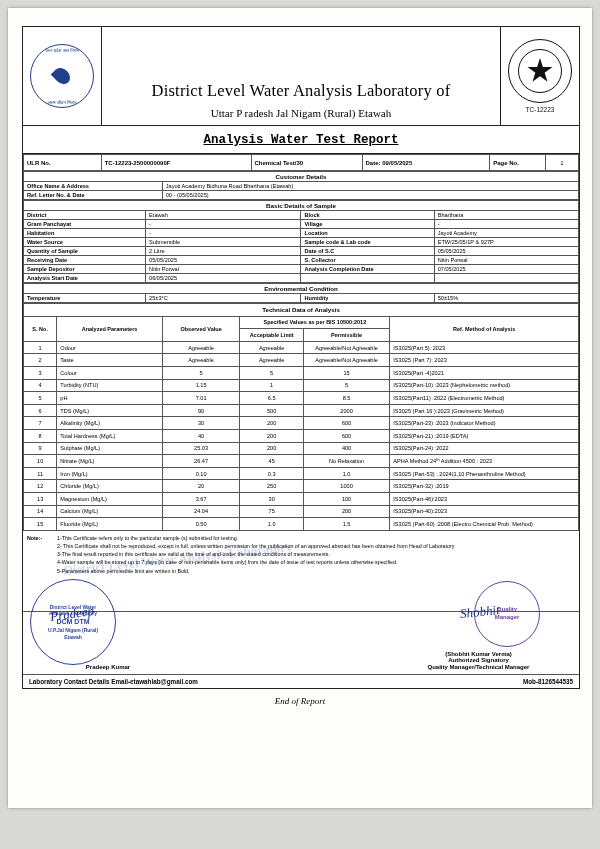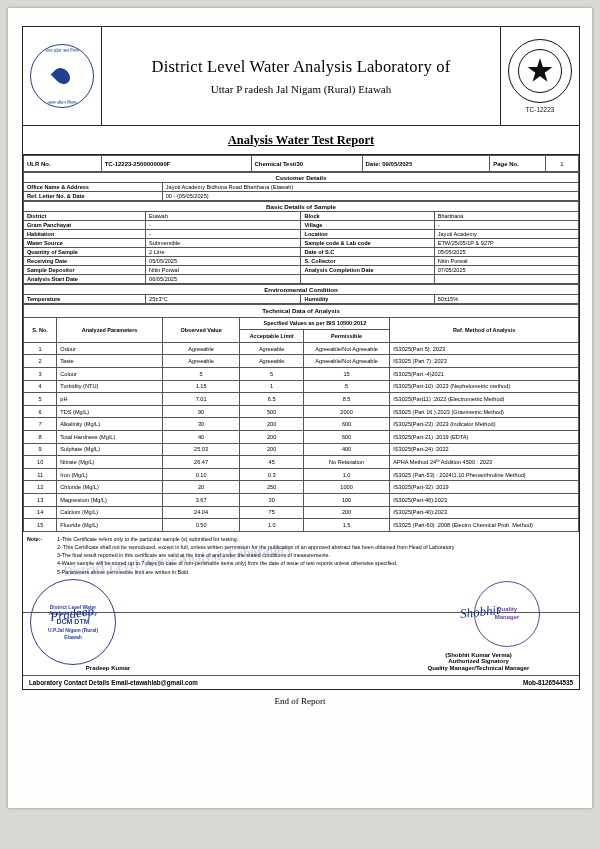--- a/index.html
+++ b/index.html
@@ -14,21 +14,21 @@
     width:584px;height:800px;
     background:#fdfdfb;
     box-shadow:0 0 3px rgba(0,0,0,.35);
   }
   .sheet{
     position:absolute;left:14px;top:18px;width:556px;
     border:1.2px solid #222;
     background:#fff;
   }
   
-  .hdr{display:flex;align-items:center;border-bottom:1.2px solid #222;height:98px;gap:23px;}
+  .hdr{display:flex;align-items:flex-end;border-bottom:1.2px solid #222;height:98px;gap:23px;}
   .logo-l,.logo-r{width:78px;display:flex;flex-direction:column;align-items:center;justify-content:center;}
   .logo-l{border-right:1.2px solid #222;height:100%;}
   .logo-r{border-left:1.2px solid #222;height:100%;}
   .seal{
     width:62px;height:62px;border-radius:50%;
     border:1.5px solid #1b3a8c;position:relative;
     display:flex;align-items:center;justify-content:center;
   }
   .seal.blue{border-color:#23408e;}
   .seal .inner{
@@ -47,21 +47,21 @@
   .seal .ring-txt.bot{bottom:2px;}
   .star{
     width:26px;height:26px;background:#111;
     clip-path:polygon(50% 0%,61% 35%,98% 35%,68% 57%,79% 91%,50% 70%,21% 91%,32% 57%,2% 35%,39% 35%);
   }
   .seal-code{font-size:6.5px;color:#111;margin-top:3px;}
   .hdr-mid{flex:1;text-align:center;padding:6px 4px;}
   .hdr-mid .l1{font-family:"Liberation Serif", serif;font-size:16.5px;letter-spacing:.2px;}
   .hdr-mid .l2{font-family:"Liberation Serif", serif;font-size:11px;margin-top:6px;}
   .rpt-title{
-    text-align:center;font-family:Liberation Serif, serif;font-weight:bold;
+    text-align:center;font-family:Liberation Mono, monospace;font-weight:bold;
     font-size:12.5px;padding:7px 0 6px;text-decoration:underline;
     border-bottom:1.2px solid #222;
   }
   
   table{border-collapse:collapse;width:100%;font-size:5.6px;}
   td,th{border:0.8px solid #555;padding:1px 3px;vertical-align:middle;}
   .sect{
     text-align:center;font-weight:bold;font-size:6.2px;background:#fff;
   }
   .lbl{font-size:5.6px;}
@@ -80,21 +80,21 @@
   
   .sig{height:62px;position:relative;border-top:0.8px solid #555;}
   .sig .left{position:absolute;left:10px;bottom:4px;text-align:center;width:150px;font-size:6px;font-weight:bold;}
   .sig .right{position:absolute;right:8px;bottom:4px;text-align:center;width:185px;font-size:6px;font-weight:bold;}
   .sig .right .ln2{margin-top:1px;}
   .contact{
     display:flex;justify-content:space-between;border-top:0.8px solid #555;
     font-size:6.3px;font-weight:bold;padding:3px 6px;
   }
   .endrpt{
-    text-align:center;font-family:"Liberation Serif", serif;
+    text-align:center;font-family:"Liberation Serif", serif;font-style:italic;
     font-size:9px;margin-top:18px;
   }
   
   .stamp{position:absolute;pointer-events:none;}
   .stamp-circle{
     border-radius:50%;border:1.6px solid;display:flex;align-items:center;
     justify-content:center;flex-direction:column;font-weight:bold;text-align:center;
   }
   .st-blue{color:#2b3f9e;border-color:#2b3f9e;}
   .st-viol{color:#6b3fa0;border-color:#6b3fa0;}

